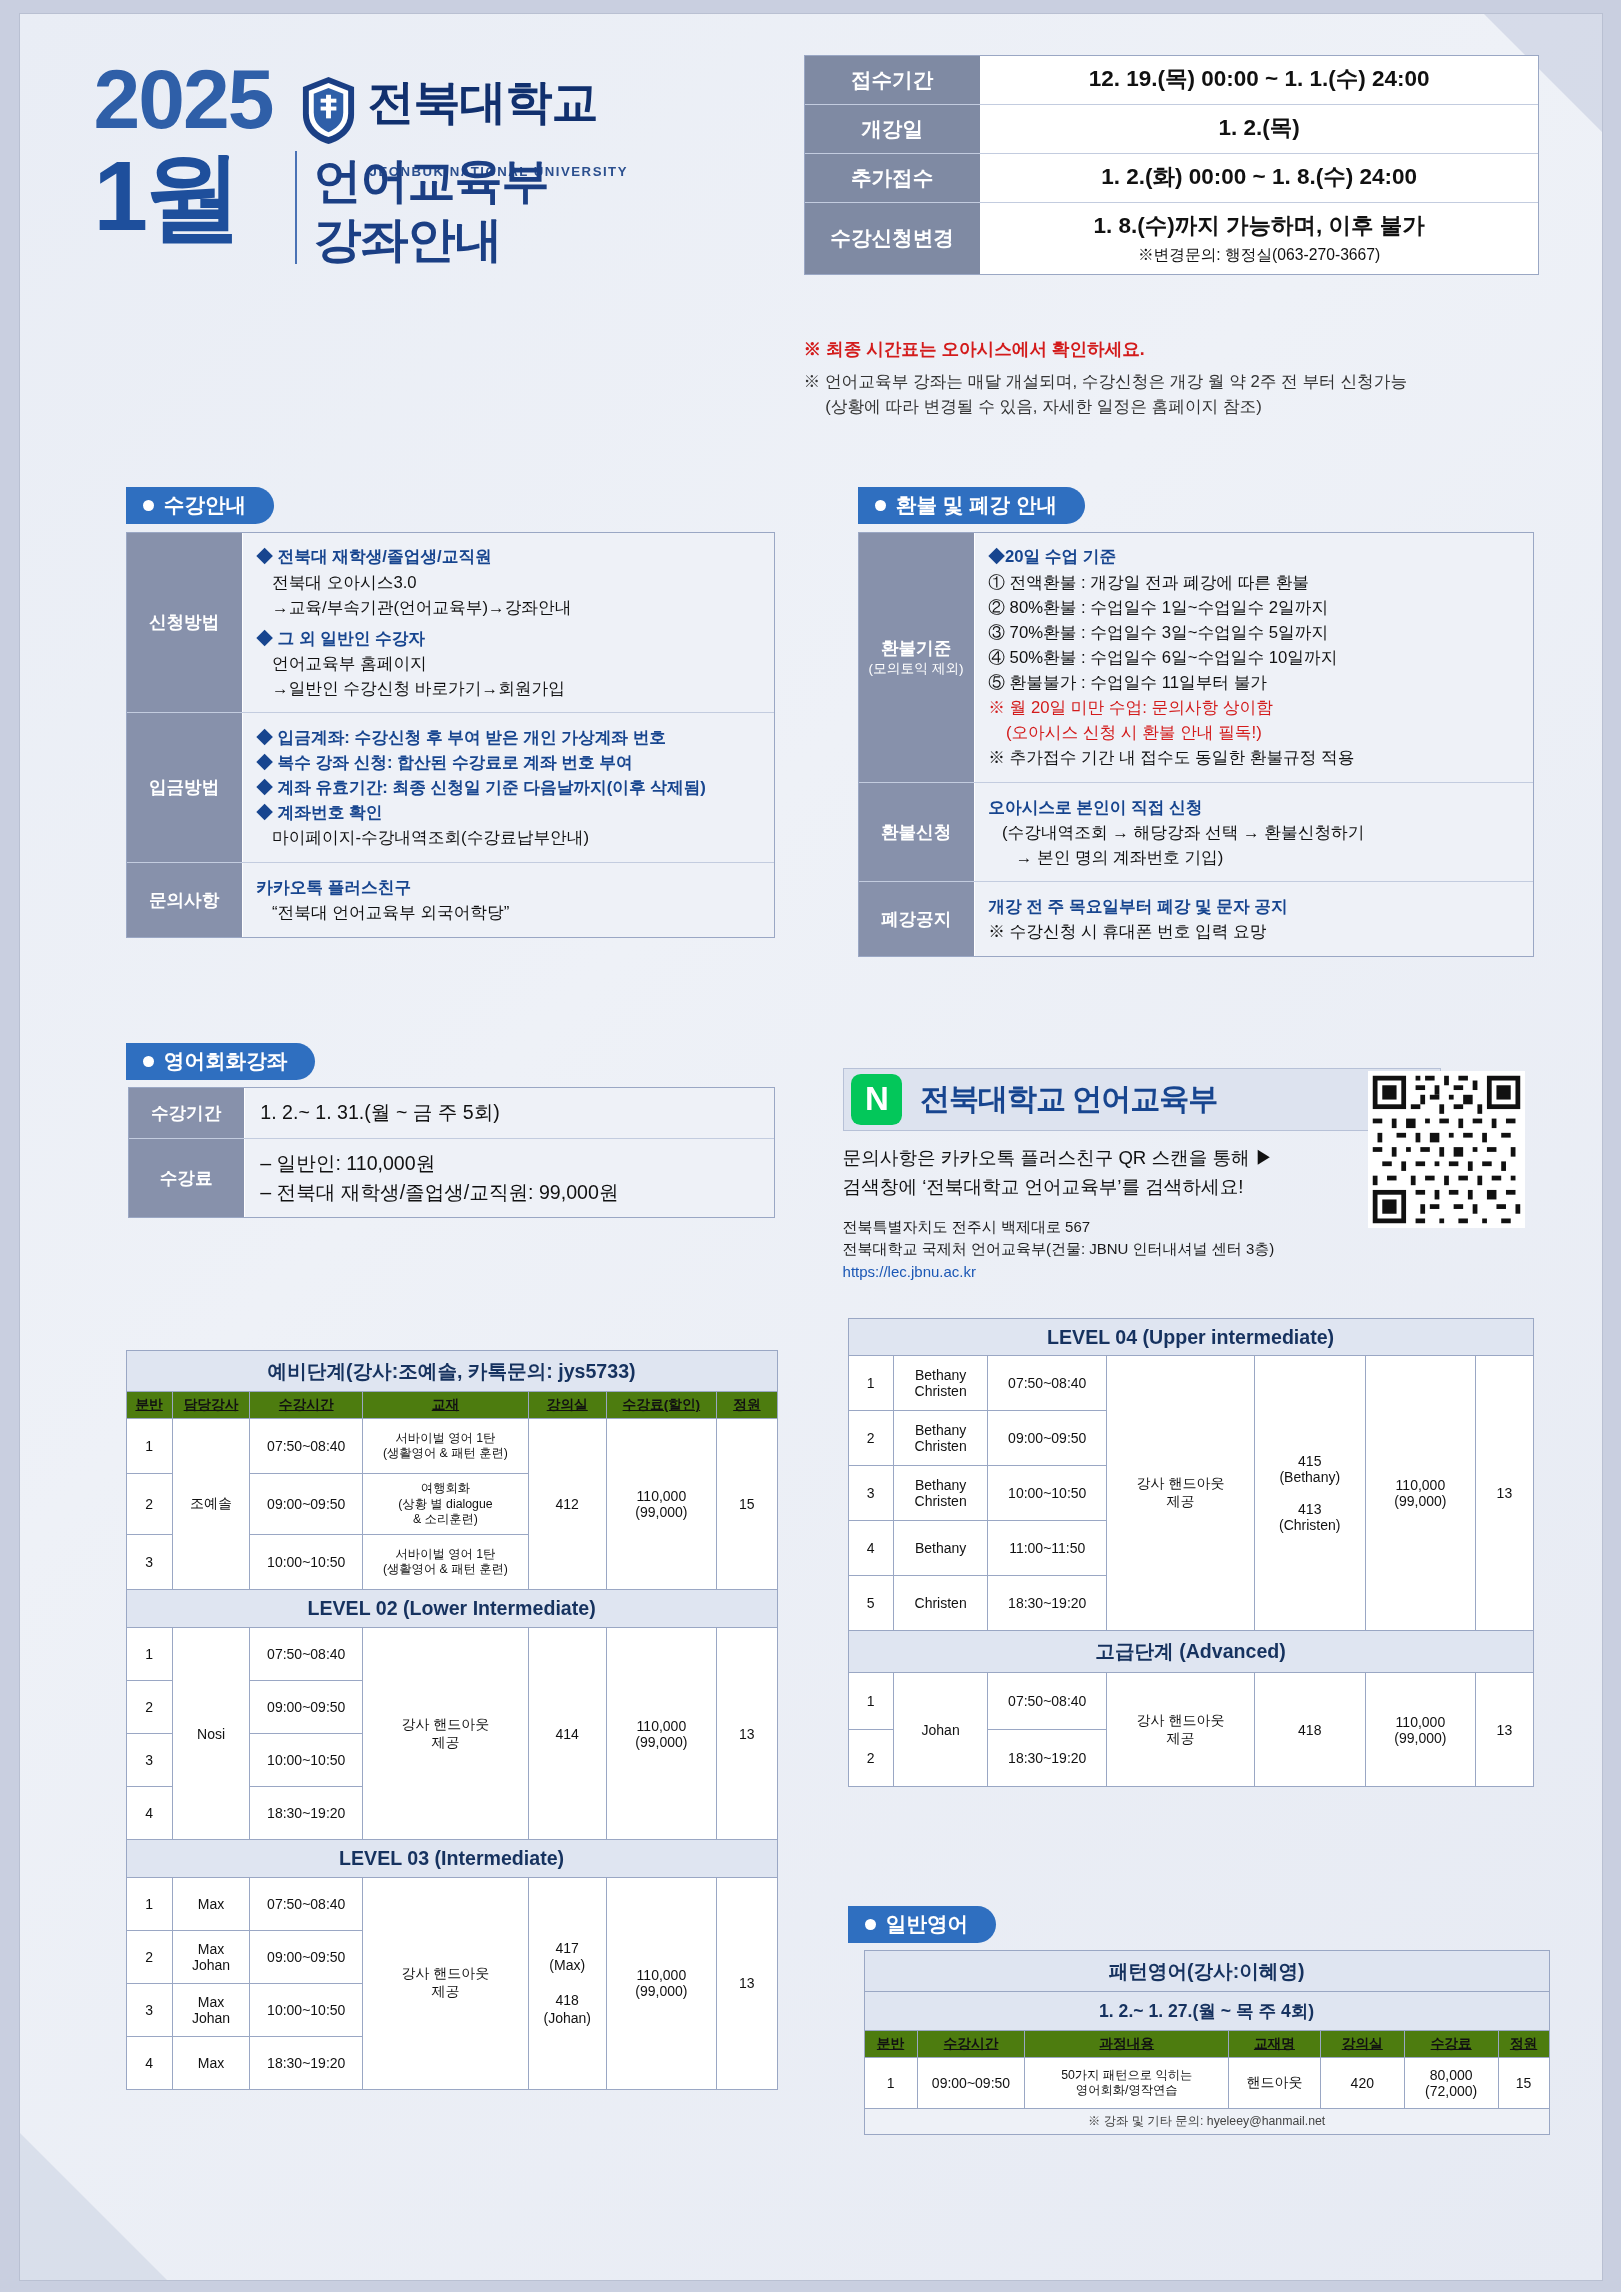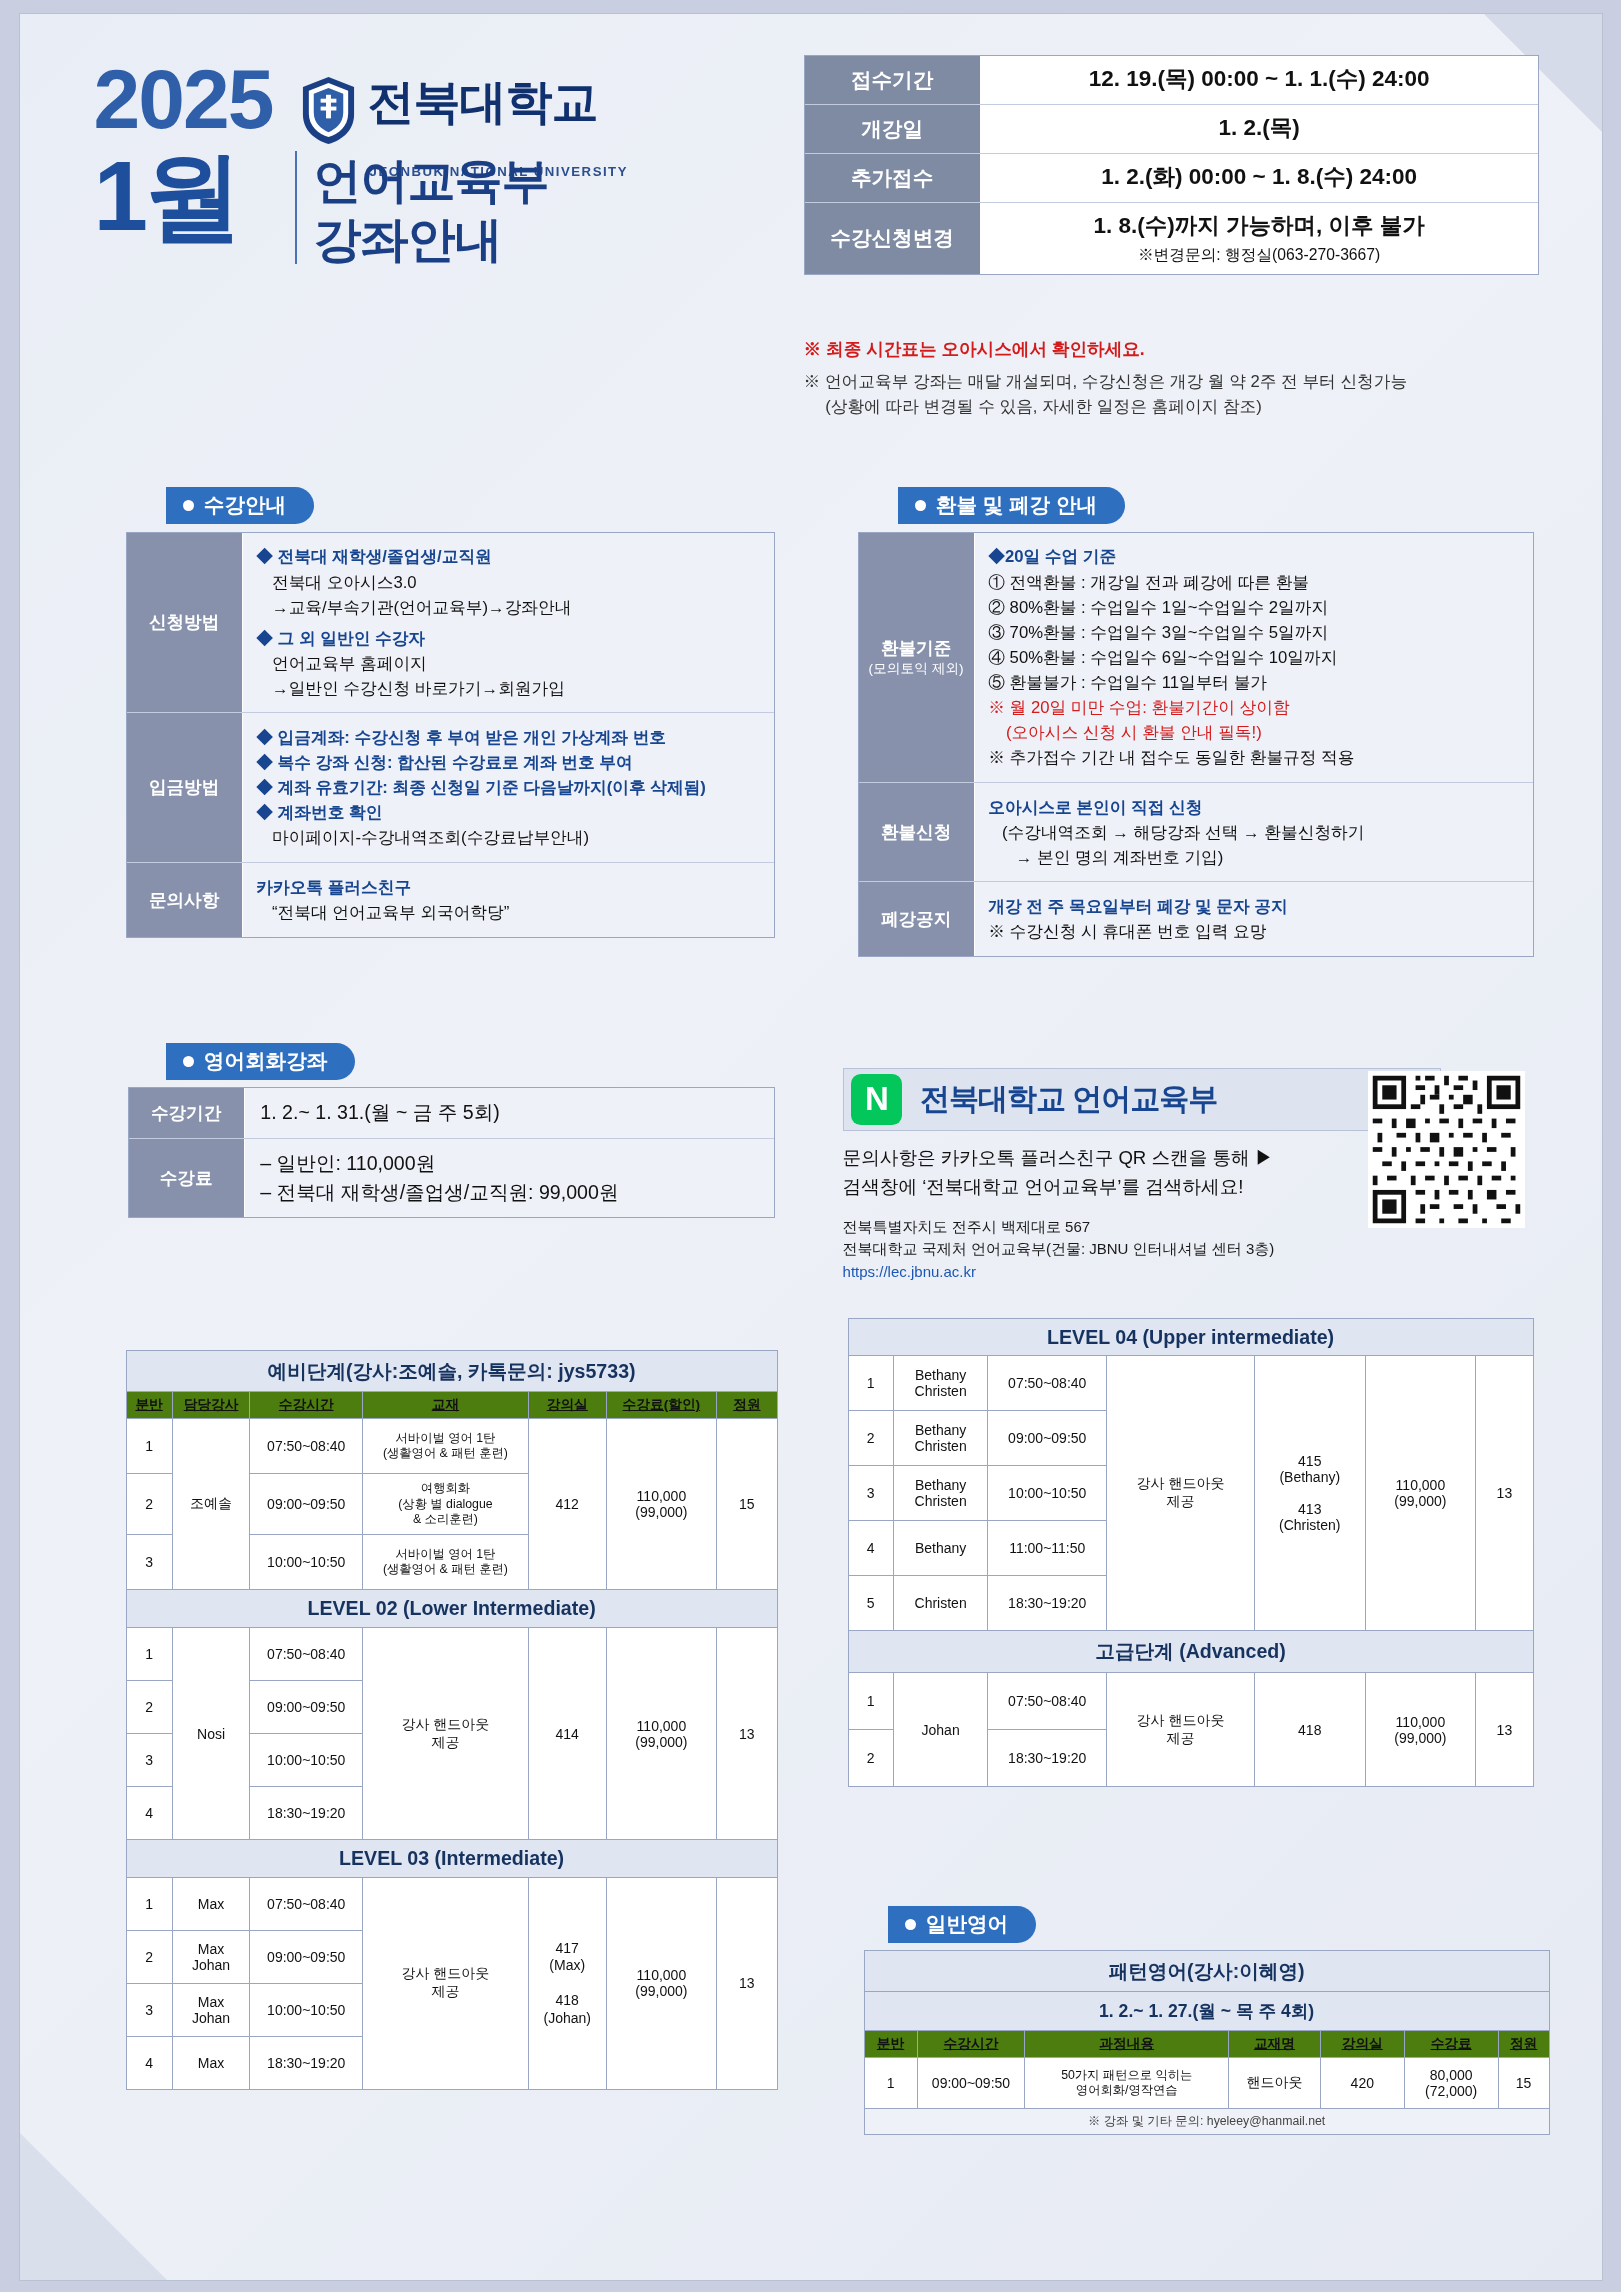--- a/index.html
+++ b/index.html
@@ -82,21 +82,21 @@
     position:absolute; left:784px; top:323px; font-size:17.6px; font-weight:bold; color:#d31b1b;
   }
   .note-gray {
     position:absolute; left:784px; top:355px; font-size:16.7px; color:#333; line-height:1.5;
   }
 
   
   .pill {
     position:absolute; height:37px; background:#2f6fc0; color:#fff;
     border-radius:0 18.6px 18.6px 0; display:flex; align-items:center;
-    padding:0 27.4px 0 17.6px; font-size:20.6px; font-weight:bold;margin-left:40px;
+    padding:0 27.4px 0 17.6px; font-size:20.6px; font-weight:bold;
   }
   .pill .dot { width:10.8px;height:10.8px;border-radius:50%;background:#fff;margin-right:9.8px; }
 
   
   .infotbl { position:absolute; border:1px solid #9aa7c4; background:#fff; }
   .infotbl .r { display:flex; border-bottom:1px solid #c3ccdf; }
   .infotbl .r:last-child { border-bottom:none; }
   .infotbl .c1 {
     width:116px; background:#8791ab; color:#fff; font-size:17.6px; font-weight:bold;
     display:flex; align-items:center; justify-content:center; text-align:center;
@@ -258,21 +258,21 @@
             <div style="font-size:13.7px;font-weight:normal;">(모의토익 제외)</div>
           </div>
         </div>
         <div class="c2">
           <div class="blue">◆20일 수업 기준</div>
           <div>① 전액환불 : 개강일 전과 폐강에 따른 환불</div>
           <div>② 80%환불 : 수업일수 1일~수업일수 2일까지</div>
           <div>③ 70%환불 : 수업일수 3일~수업일수 5일까지</div>
           <div>④ 50%환불 : 수업일수 6일~수업일수 10일까지</div>
           <div>⑤ 환불불가 : 수업일수 11일부터 불가</div>
-          <div class="red">※ 월 20일 미만 수업: 환불기간이 상이함</div>
+          <div class="red">※ 월 20일 미만 수업: 문의사항 상이함</div>
           <div class="red" style="padding-left:17.6px;">(오아시스 신청 시 환불 안내 필독!)</div>
           <div>※ 추가접수 기간 내 접수도 동일한 환불규정 적용</div>
         </div>
       </div>
       <div class="r">
         <div class="c1">환불신청</div>
         <div class="c2">
           <div class="blue">오아시스로 본인이 직접 신청</div>
           <div style="padding-left:13.7px;">(수강내역조회 → 해당강좌 선택 → 환불신청하기</div>
           <div style="padding-left:27.4px;">→ 본인 명의 계좌번호 기입)</div>

